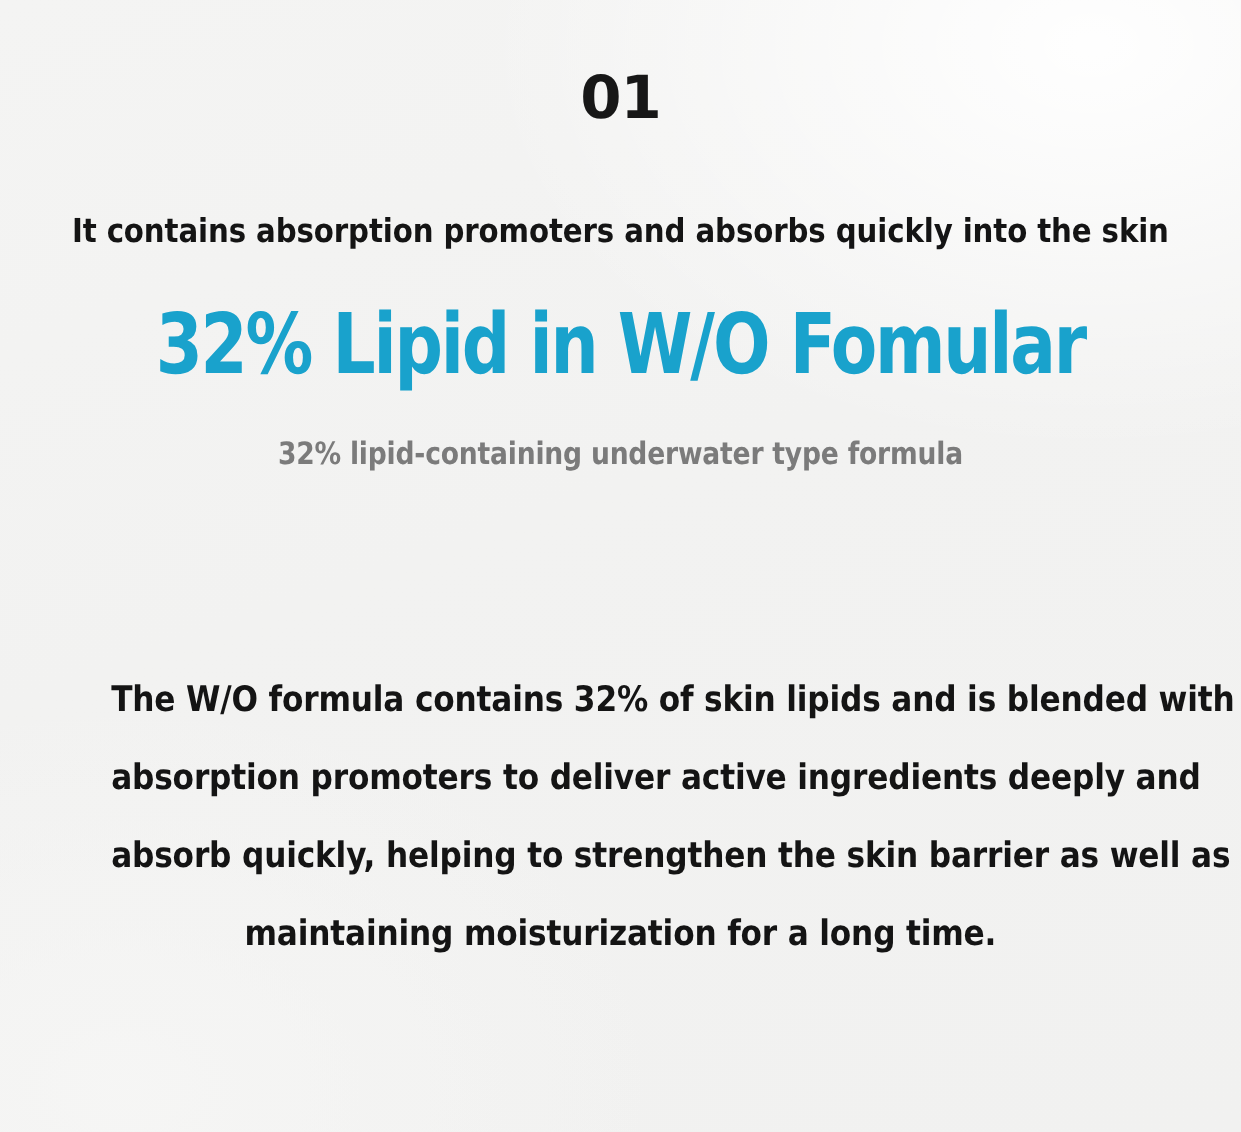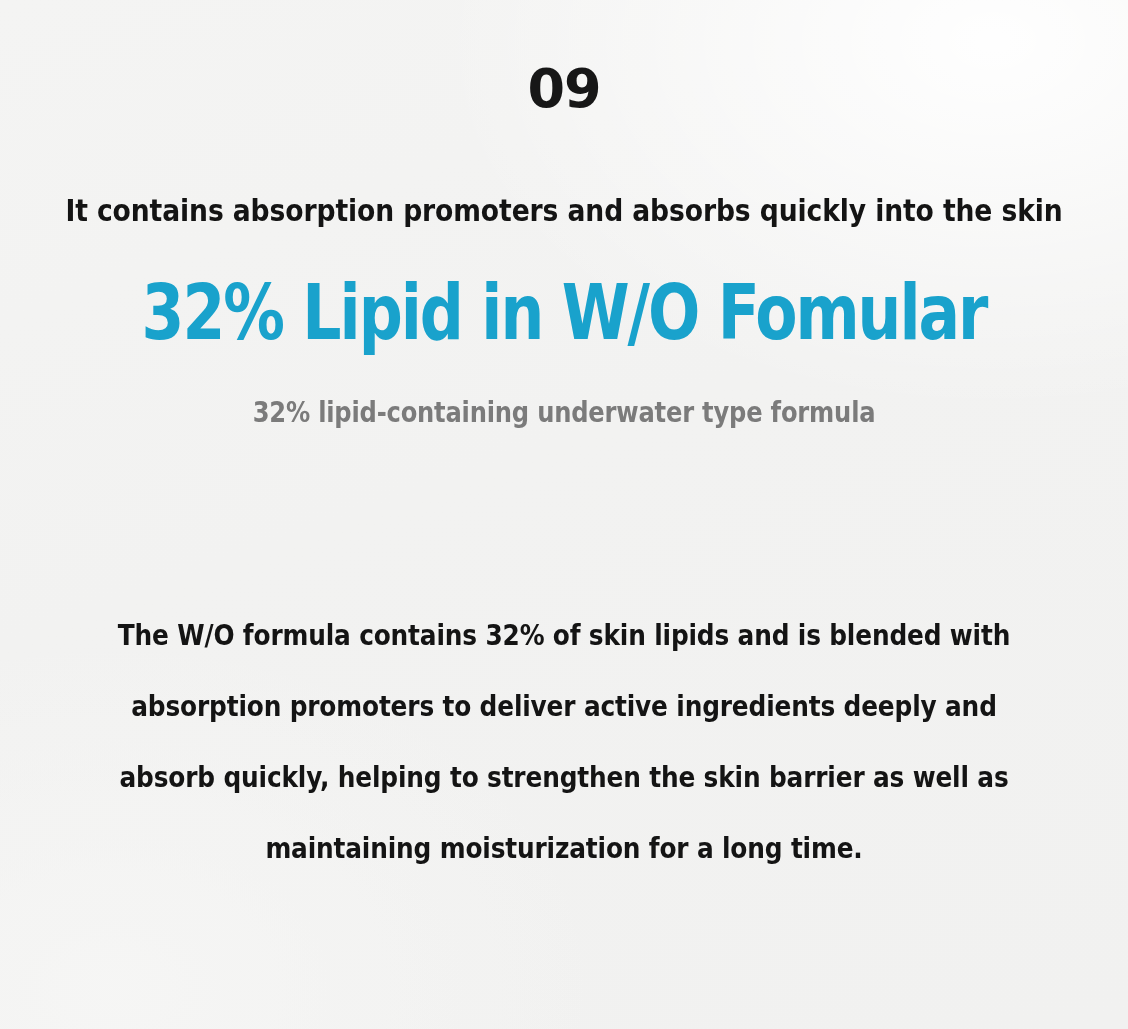--- a/index.html
+++ b/index.html
@@ -97,37 +97,37 @@
 
   
   .body-copy {
     position: absolute;
     top: 600px;
     left: 94px;
     width: 940px;
     text-align: center;
     font-family: "DejaVu Sans Condensed", "DejaVu Sans", "Liberation Sans", sans-serif;
     font-weight: 700;
-    font-size: 28px;
+    font-size: 32px;
     line-height: 71px;
     letter-spacing: -0.15px;
     color: #141414;
   }
   .body-copy .copy-line {
     display: block;
     white-space: nowrap;
     transform: scaleX(0.985);
   }
 </style>
 </head>
 <body>
 
 <div id="page">
 
-  <div class="section-number">09</div>
+  <div class="section-number">01</div>
 
   <div class="lead-headline">It contains absorption promoters and absorbs quickly into the skin</div>
 
   <div class="hero-title">32% Lipid in W/O Fomular</div>
 
   <div class="subtitle">32% lipid-containing underwater type formula</div>
 
   <div class="body-copy">
     <span class="copy-line">The W/O formula contains 32% of skin lipids and is blended with</span>
     <span class="copy-line">absorption promoters to deliver active ingredients deeply and</span>

